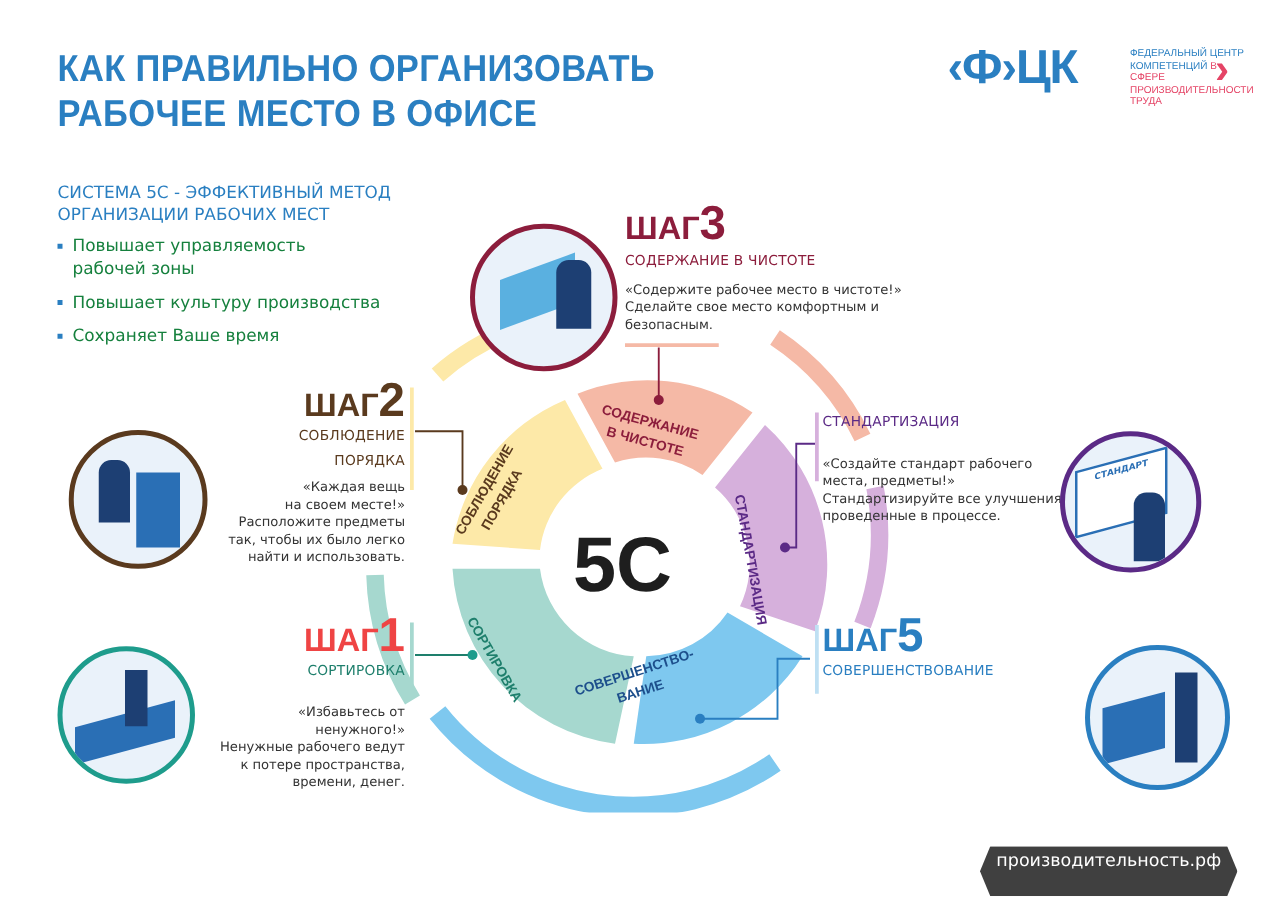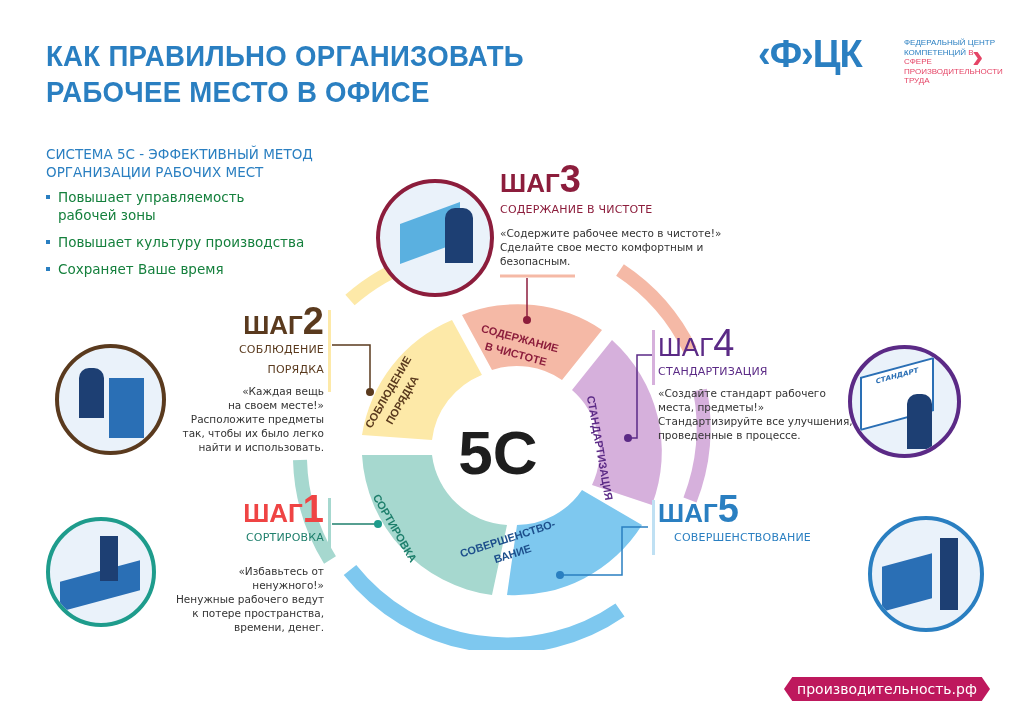--- a/index.html
+++ b/index.html
@@ -15,21 +15,21 @@
   .intro-h{left:46px;top:145px;font-size:13.5px;line-height:18px;color:#2a7fc1;}
   .bullets{left:46px;top:188px;font-size:13.5px;line-height:18px;color:#15803d;margin:0;padding:0;list-style:none;}
   .bullets li{position:relative;padding-left:12px;margin-bottom:9px;}
   .bullets li::before{content:"";position:absolute;left:0;top:7px;width:4px;height:4px;background:#2a7fc1;}
   .step-h{font-family:"Liberation Sans",sans-serif;font-weight:bold;font-size:26px;line-height:30px;}
   .step-h .num{font-size:38px;}
   .step-t{font-size:11px;line-height:20px;letter-spacing:0.2px;}
   .step-d{font-size:10.5px;line-height:14px;color:#333;}
   .right{text-align:right;}
   .circle-img{position:absolute;border-radius:50%;border:4px solid;background:#eaf2fa;overflow:hidden;}
-  .footer-badge{left:784px;top:677px;width:206px;height:24px;background:#be185d;color:#fff;font-size:14px;line-height:24px;text-align:center;clip-path:polygon(4% 0,96% 0,100% 50%,96% 100%,4% 100%,0 50%);}
+  .footer-badge{left:784px;top:677px;width:206px;height:40px;background:#404040;color:#fff;font-size:14px;line-height:24px;text-align:center;clip-path:polygon(4% 0,96% 0,100% 50%,96% 100%,4% 100%,0 50%);}
   .vbar{position:absolute;width:3px;}
 </style>
 </head>
 <body>
 
 <div class="abs title">
   <div>КАК ПРАВИЛЬНО ОРГАНИЗОВАТЬ</div>
   <div>РАБОЧЕЕ МЕСТО В ОФИСЕ</div>
 </div>
 
@@ -130,23 +130,22 @@
     <div>«Каждая вещь</div>
     <div>на своем месте!»</div>
     <div>Расположите предметы</div>
     <div>так, чтобы их было легко</div>
     <div>найти и использовать.</div>
   </div>
 </div>
 
 <div class="vbar" style="left:652px;top:330px;height:55px;background:#d6b0dc;"></div>
 <div class="abs" style="left:658px;top:328px;">
-  <div class="step-h" style="color:#5b2a86;font-weight:normal;"><span>ШАГ</span><span class="num">4</span></div>
   <div class="step-t" style="color:#5b2a86;">СТАНДАРТИЗАЦИЯ</div>
-  <div class="step-d" style="margin-top:4px;">
+  <div class="step-d" style="margin-top:16px;">
     <div>«Создайте стандарт рабочего</div>
     <div>места, предметы!»</div>
     <div>Стандартизируйте все улучшения,</div>
     <div>проведенные в процессе.</div>
   </div>
 </div>
 <div class="abs circle-img" style="left:848px;top:345px;width:105px;height:105px;border-color:#5b2a86;">
   <div style="position:absolute;left:8px;top:18px;width:70px;height:50px;background:#fff;border:2px solid #2a6fb5;transform:skewY(-15deg);font-size:7px;font-weight:bold;color:#2a6fb5;text-align:center;line-height:14px;">СТАНДАРТ</div>
   <div style="position:absolute;left:55px;top:45px;width:25px;height:55px;background:#1d3f73;border-radius:10px 10px 0 0;"></div>
 </div>
@@ -164,20 +163,20 @@
     <div>ненужного!»</div>
     <div>Ненужные рабочего ведут</div>
     <div>к потере пространства,</div>
     <div>времени, денег.</div>
   </div>
 </div>
 
 <div class="vbar" style="left:652px;top:500px;height:55px;background:#bfe0f3;"></div>
 <div class="abs" style="left:658px;top:494px;">
   <div class="step-h" style="color:#2a7fc1;"><span>ШАГ</span><span class="num">5</span></div>
-  <div class="step-t" style="color:#2a7fc1;margin-left:16px;">СОВЕРШЕНСТВОВАНИЕ</div>
+  <div class="step-t" style="color:#2a7fc1;">СОВЕРШЕНСТВОВАНИЕ</div>
 </div>
 <div class="abs circle-img" style="left:868px;top:516px;width:108px;height:108px;border-color:#2a7fc1;">
   <div style="position:absolute;left:10px;top:40px;width:50px;height:45px;background:#2a6fb5;transform:skewY(-15deg);"></div>
   <div style="position:absolute;left:68px;top:18px;width:18px;height:72px;background:#1d3f73;"></div>
 </div>
 
 <div class="abs footer-badge">производительность.рф</div>
 
 </body></html>

